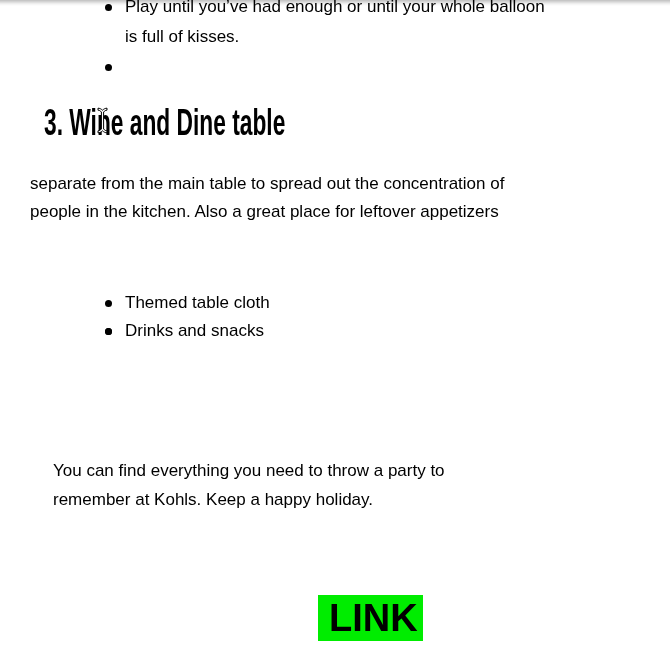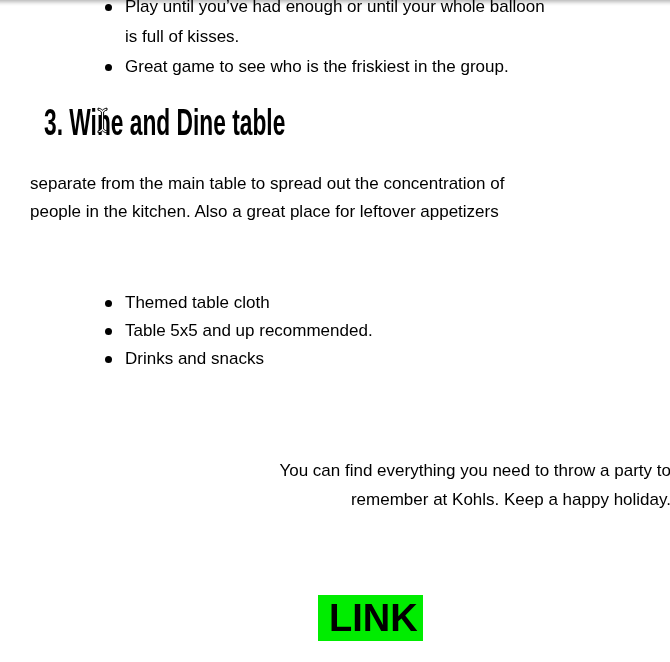--- a/index.html
+++ b/index.html
@@ -66,21 +66,21 @@
 
   
   #paragraph { left: 30px; top: 170px; width: 640px; }
   #paragraph .ln { line-height: 28px; }
   #paragraph .indent { padding-left: 47px; }
 
   
   #supply-list { left: 0; top: 289px; width: 645px; }
 
   
-  #closing { left: 65px; top: 456px; width: 606px; text-align: right; }
+  #closing { left: 53px; top: 456px; width: 606px; text-align: left; }
   #closing .ln { line-height: 29px; white-space: nowrap; }
 
   
   #link-wrap { left: 318px; top: 595px; }
   .link-chip {
     display: inline-block;
     font-size: 38px;
     font-weight: bold;
     line-height: 46px;
     padding: 0 5px;
@@ -96,21 +96,20 @@
 <div id="intro-list" class="block lh30">
   <div class="li-row">
     <span class="dot"></span>
     <span class="ln">Play until you’ve had enough or until your whole balloon</span>
   </div>
   <div class="li-row">
     <span class="ln">is full of kisses.</span>
   </div>
   <div class="li-row">
     <span class="dot"></span>
-    <span class="ln">Great game to see who is the friskiest in the group.</span>
   </div>
 </div>
 
 <div id="heading" class="block">
   <div class="heading-text">3. Wine and Dine table</div>
 </div>
 
 <div id="cursor">
   <svg width="13" height="27" viewBox="0 0 13 27" xmlns="http://www.w3.org/2000/svg">
     <path d="M2 1.2 C3.6 1.2 5 1.8 6.5 3.2 C8 1.8 9.4 1.2 11 1.2 L11 3.2 C9.8 3.2 8.6 3.8 7.6 5 L7.6 22 C8.6 23.2 9.8 23.8 11 23.8 L11 25.8 C9.4 25.8 8 25.2 6.5 23.8 C5 25.2 3.6 25.8 2 25.8 L2 23.8 C3.2 23.8 4.4 23.2 5.4 22 L5.4 5 C4.4 3.8 3.2 3.2 2 3.2 Z" fill="#ffffff" stroke="#000000" stroke-width="1"></path>
@@ -122,21 +121,20 @@
   <div class="ln">people in the kitchen. Also a great place for leftover appetizers</div>
 </div>
 
 <div id="supply-list" class="block lh28">
   <div class="li-row">
     <span class="dot"></span>
     <span class="ln">Themed table cloth</span>
   </div>
   <div class="li-row">
     <span class="dot"></span>
-    <span class="ln">Table 5x5 and up recommended.</span>
   </div>
   <div class="li-row">
     <span class="dot"></span>
     <span class="ln">Drinks and snacks</span>
   </div>
 </div>
 
 <div id="closing" class="block">
   <div class="ln">You can find everything you need to throw a party to</div>
   <div class="ln">remember at Kohls. Keep a happy holiday.</div>

